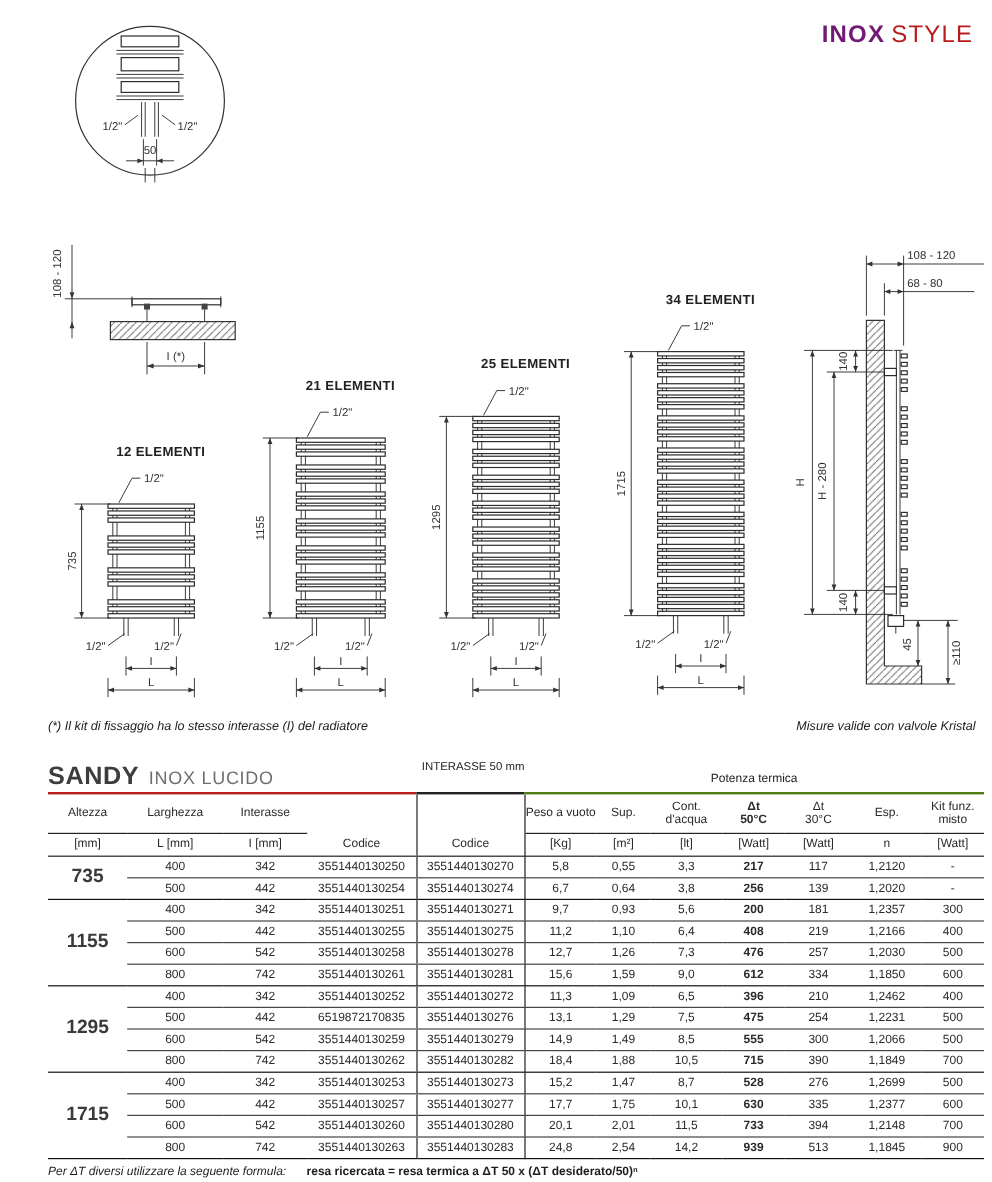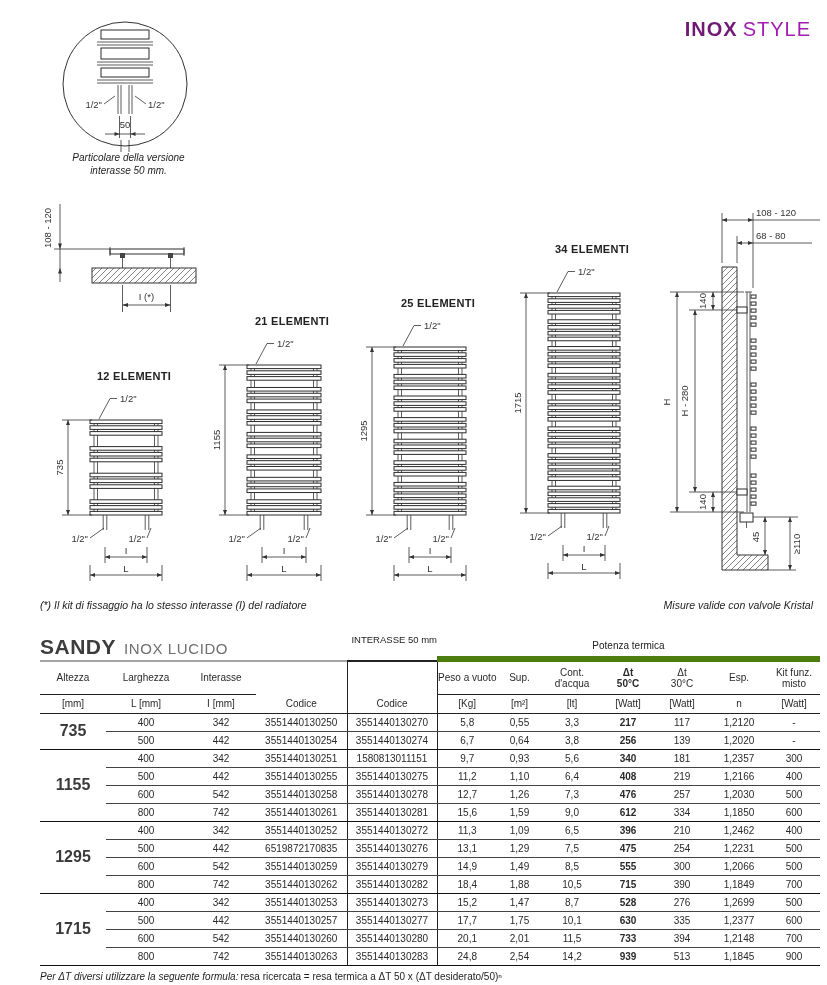--- a/index.html
+++ b/index.html
@@ -1,52 +1,52 @@
 <!DOCTYPE html>
 <html><head>
 <meta charset="utf-8">
 <style>
   html,body{margin:0;padding:0;background:#fff;}
   .page{position:relative;width:827px;height:985px;background:#fff;overflow:hidden;
         font-family:"Liberation Sans",sans-serif;color:#2a2a2a;}
   .abs{position:absolute;}
   .logo{position:absolute;top:18px;right:16px;font-size:20px;letter-spacing:1px;}
   .logo b{color:#701a75;font-weight:700;}
-  .logo span{color:#a21caf;font-weight:400;margin-left:5px;}
+  .logo span{color:#b91c1c;font-weight:400;margin-left:5px;}
   .caption{position:absolute;left:46px;top:152px;width:165px;text-align:center;
            font-style:italic;font-size:10px;color:#222;line-height:1.25;}
   .note{position:absolute;top:599px;font-style:italic;font-size:10.5px;color:#222;}
   .note-l{left:40px;} .note-r{right:14px;}
   svg text{font-family:"Liberation Sans",sans-serif;fill:#333;}
   .dtext{font-size:9.5px;}
   .dtitle{font-size:11px;font-weight:700;fill:#222;letter-spacing:.3px;}
   .ln{stroke:#333;stroke-width:0.8;fill:none;}
   .bar{fill:#fff;stroke:#2c2c2c;stroke-width:1;}
   .tablewrap{position:absolute;left:40px;top:636px;width:780px;}
   .ttitle{display:flex;align-items:flex-end;height:26px;}
   .seg{box-sizing:border-box;}
-  .seg-l{width:307px;border-bottom:2px solid #a3a3a3;padding-bottom:1px;white-space:nowrap;}
+  .seg-l{width:307px;border-bottom:2px solid #b91c1c;padding-bottom:1px;white-space:nowrap;}
   .seg-m{width:90px;border-bottom:2px solid #222;text-align:right;font-size:9.5px;padding-bottom:15px;color:#222;}
-  .seg-r{width:383px;border-bottom:6px solid #4d7c0f;text-align:center;font-size:10px;padding-bottom:5px;color:#222;}
+  .seg-r{width:383px;border-bottom:2px solid #4d7c0f;text-align:center;font-size:10px;padding-bottom:5px;color:#222;}
   .sandy{font-size:21px;font-weight:700;color:#3d3d3d;letter-spacing:.5px;}
   .lucido{font-size:15px;color:#6e6e6e;margin-left:8px;letter-spacing:.6px;}
   table{border-collapse:collapse;table-layout:fixed;width:780px;font-size:10px;color:#2a2a2a;}
   th,td{text-align:center;padding:0;font-weight:400;line-height:1.15;overflow:hidden;}
   tr.h1 th{height:32px;vertical-align:middle;}
   tr.h2 th{height:18px;vertical-align:middle;}
   .uline{border-bottom:1.4px solid #222;}
   .mid{border-left:1.4px solid #222;border-right:1.4px solid #222;}
   .boldth{font-weight:700;}
   tbody td{height:17px;border-bottom:1px solid #444;vertical-align:middle;}
   tbody td.alt{font-size:16px;font-weight:700;color:#3a3a3a;border-bottom:1.8px solid #111;}
   tbody tr.gend td{border-bottom:1.8px solid #111;}
   td.dt50v{font-weight:700;}
   .footnote{margin-top:5px;font-size:10px;color:#1d1d1d;}
   .footnote i{font-style:italic;}
-  .footnote b{margin-left:2px;font-weight:400;}
+  .footnote b{margin-left:17px;font-weight:700;}
 </style>
 </head>
 <body>
 
 <div class="page">
 
   <div class="logo">
     <b>INOX</b><span>STYLE</span>
   </div>
 
@@ -71,24 +71,20 @@
     <text x="93" y="100" class="dtext">1/2"</text>
     <line x1="64.5" y1="108" x2="64.5" y2="130" class="ln"></line>
     <line x1="75.5" y1="108" x2="75.5" y2="130" class="ln"></line>
     <text x="70" y="120" text-anchor="middle" class="dtext">50</text>
     <line x1="50" y1="126" x2="90" y2="126" class="ln"></line>
     <polygon points="64.5,126 59.5,124 59.5,128" fill="#333"></polygon>
     <polygon points="75.5,126 80.5,124 80.5,128" fill="#333"></polygon>
     <line x1="66" y1="132" x2="66" y2="144" class="ln"></line>
     <line x1="74" y1="132" x2="74" y2="144" class="ln"></line>
   </svg>
-  <div class="caption">
-    <div>Particolare della versione</div>
-    <div>interasse 50 mm.</div>
-  </div>
 
   <svg class="abs" style="left:40px;top:192px" width="160" height="128" viewBox="0 0 160 128">
     <defs>
       <pattern id="hatch1" width="6" height="6" patternUnits="userSpaceOnUse">
         <path d="M0,6 L6,0" stroke="#666" stroke-width="0.8" fill="none"></path>
       </pattern>
     </defs>
     <rect x="52" y="76" width="104" height="15" fill="url(#hatch1)" stroke="#333" stroke-width="1"></rect>
     <rect x="70" y="57" width="74" height="5" class="bar"></rect>
     <line x1="70" y1="55" x2="70" y2="64" class="ln"></line>
@@ -514,25 +510,25 @@
             <td class="dt50v">256</td>
             <td>139</td>
             <td>1,2020</td>
             <td>-</td>
           </tr>
           <tr>
             <td rowspan="4" class="alt">1155</td>
             <td>400</td>
             <td>342</td>
             <td>3551440130251</td>
-            <td class="mid">1580813011151</td>
+            <td class="mid">3551440130271</td>
             <td>9,7</td>
             <td>0,93</td>
             <td>5,6</td>
-            <td class="dt50v">340</td>
+            <td class="dt50v">200</td>
             <td>181</td>
             <td>1,2357</td>
             <td>300</td>
           </tr>
           <tr>
             <td>500</td>
             <td>442</td>
             <td>3551440130255</td>
             <td class="mid">3551440130275</td>
             <td>11,2</td>

